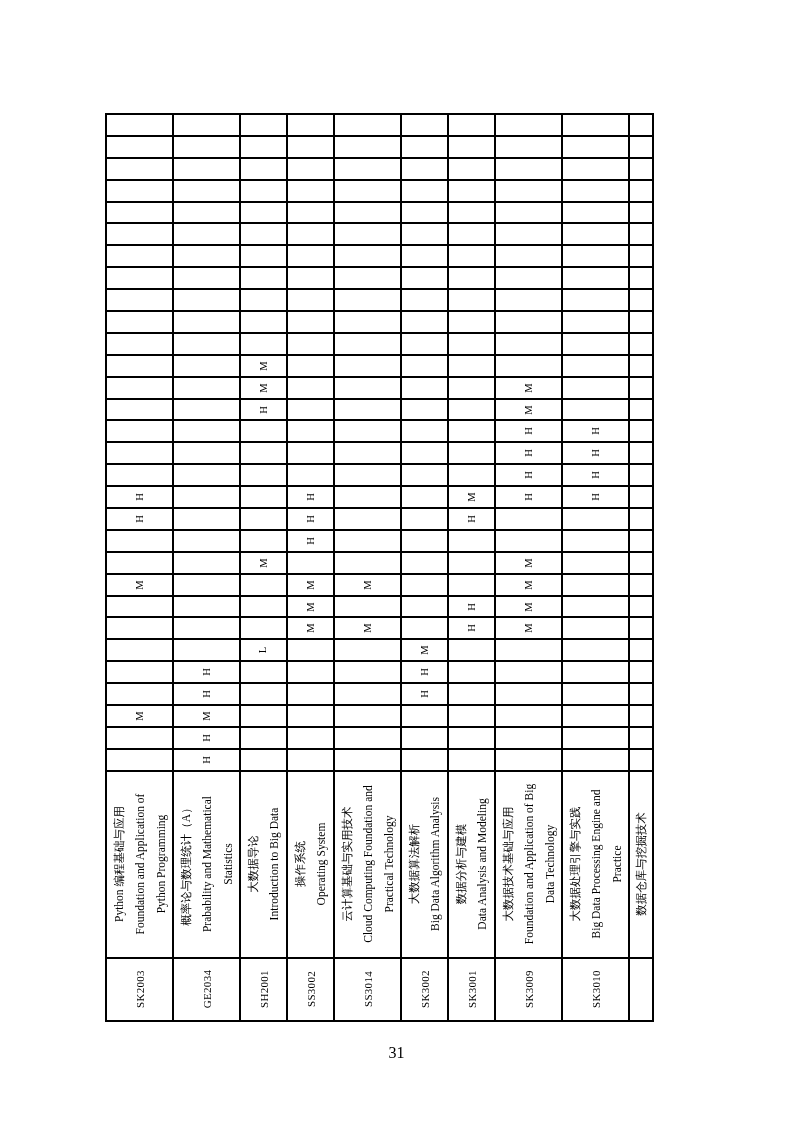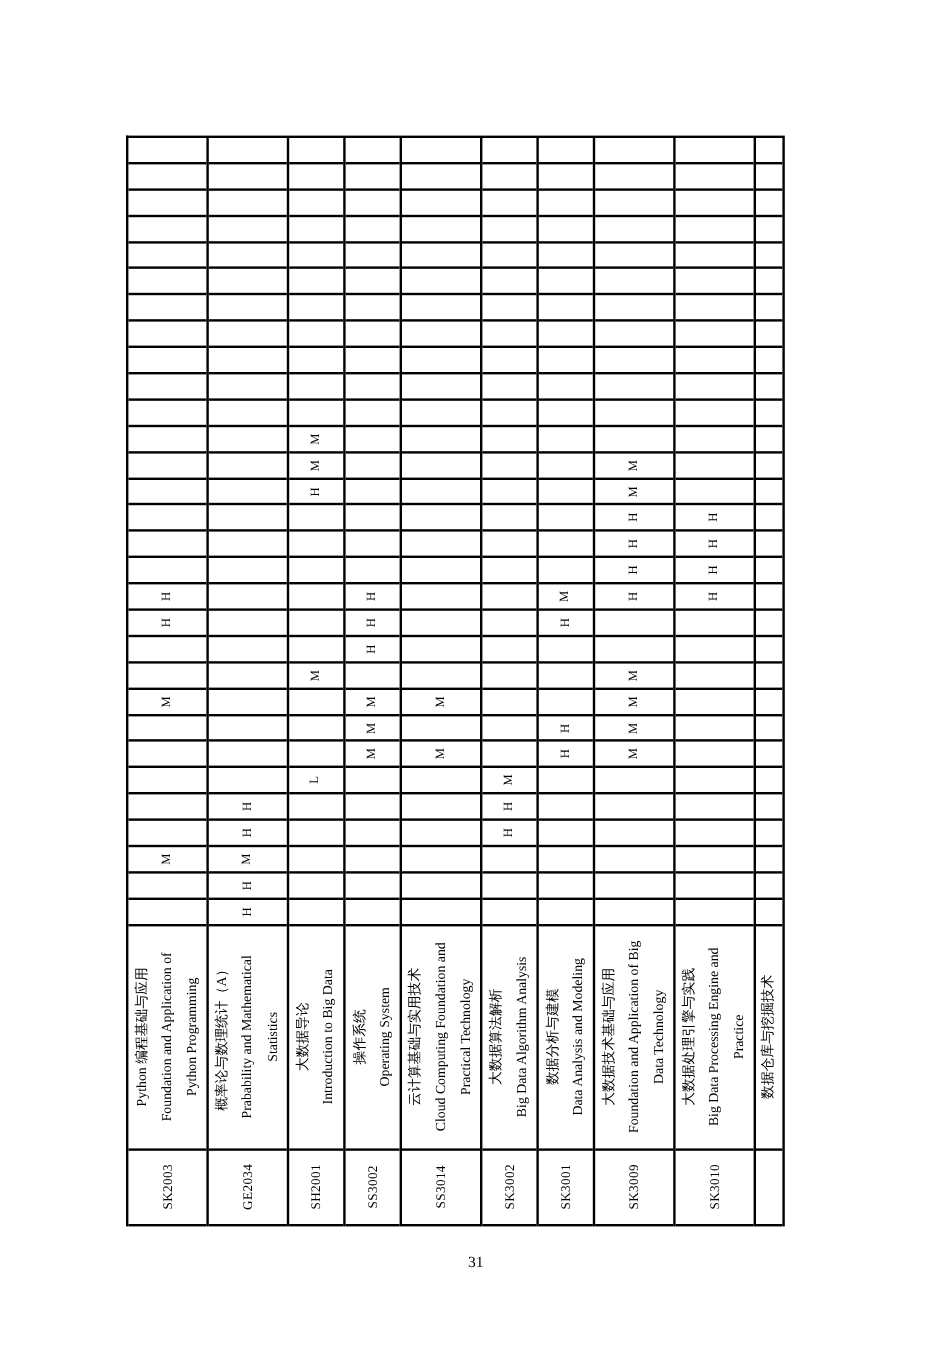--- a/index.html
+++ b/index.html
@@ -43,21 +43,21 @@
   .vtext{
     position:absolute;left:50%;top:50%;
     transform:translate(-50%,-50%) rotate(-90deg);
     text-align:center;
   }
   .name-block{width:181px;font-size:11.5px;line-height:21px;}
   .name-line{white-space:nowrap;}
   .code-text{width:59px;font-size:11px;letter-spacing:.3px;white-space:nowrap;}
   .page-number{
     position:absolute;left:0;top:1044px;width:793px;
-    text-align:center;font-size:13px;
+    text-align:center;font-size:16px;
   }
 </style>
 </head>
 <body>
 
 <div class="page">
   <div class="matrix">
       <div class="col" style="width: 67px;">
         <div class="cell mark-cell"></div>
         <div class="cell mark-cell"></div>

